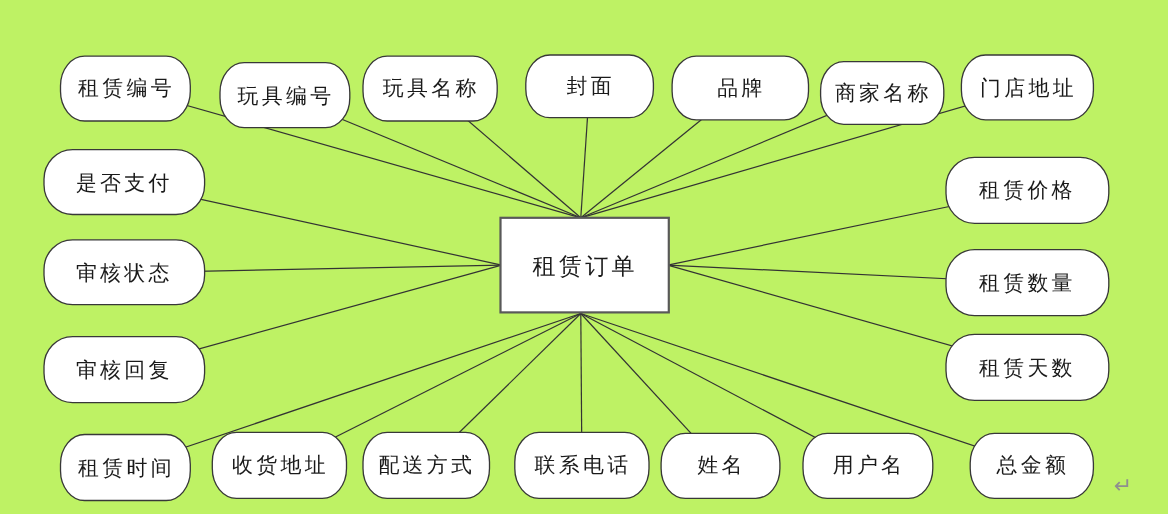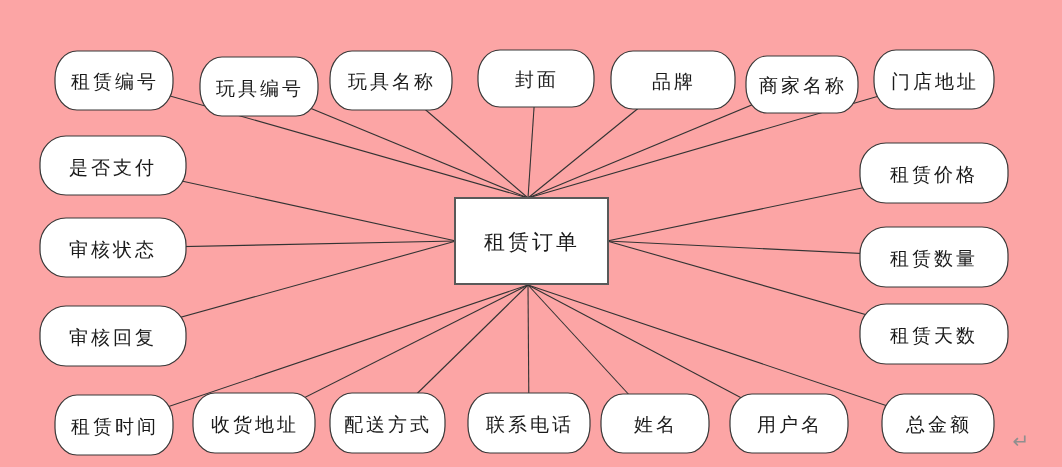--- a/index.html
+++ b/index.html
@@ -7,21 +7,21 @@
     padding: 0;
     background: #ffffff;
     width: 1062px;
     height: 467px;
     overflow: hidden;
   }
   .canvas-wrap {
     position: relative;
     width: 1062px;
     height: 467px;
-    background: #fca5a5;
+    background: #bef264;
     text-align: center;
   }
   svg {
     display: block;
     font-family: "Liberation Serif", "DejaVu Serif", serif;
   }
   .connector {
     stroke: #333333;
     stroke-width: 1.1;
     fill: none;

